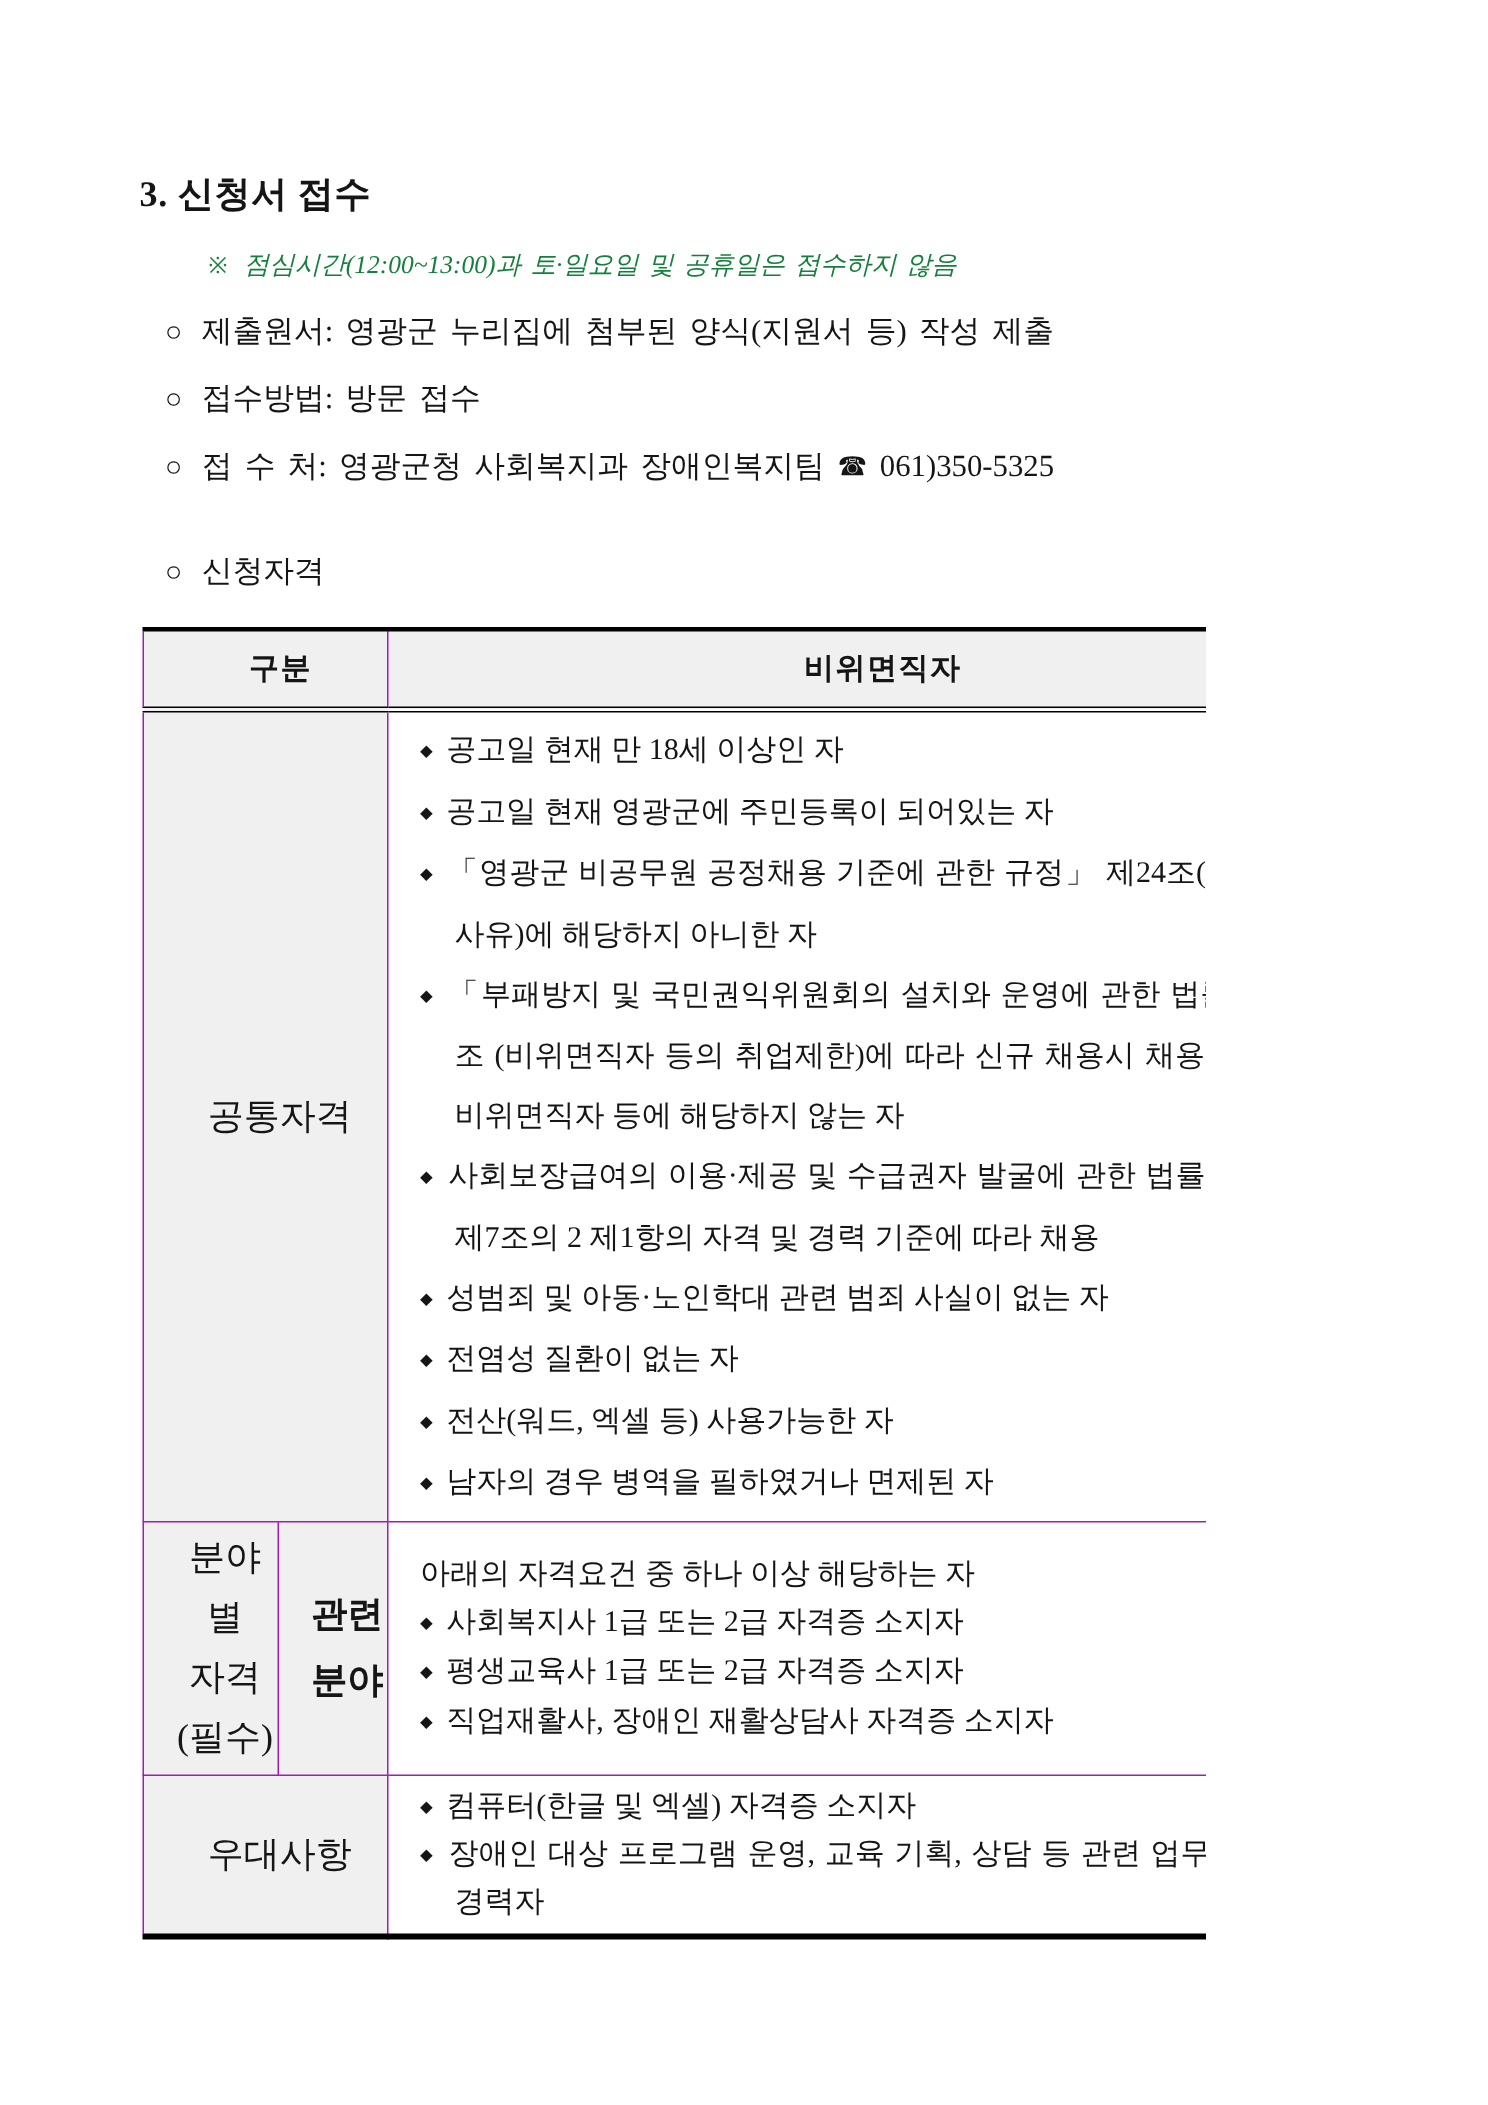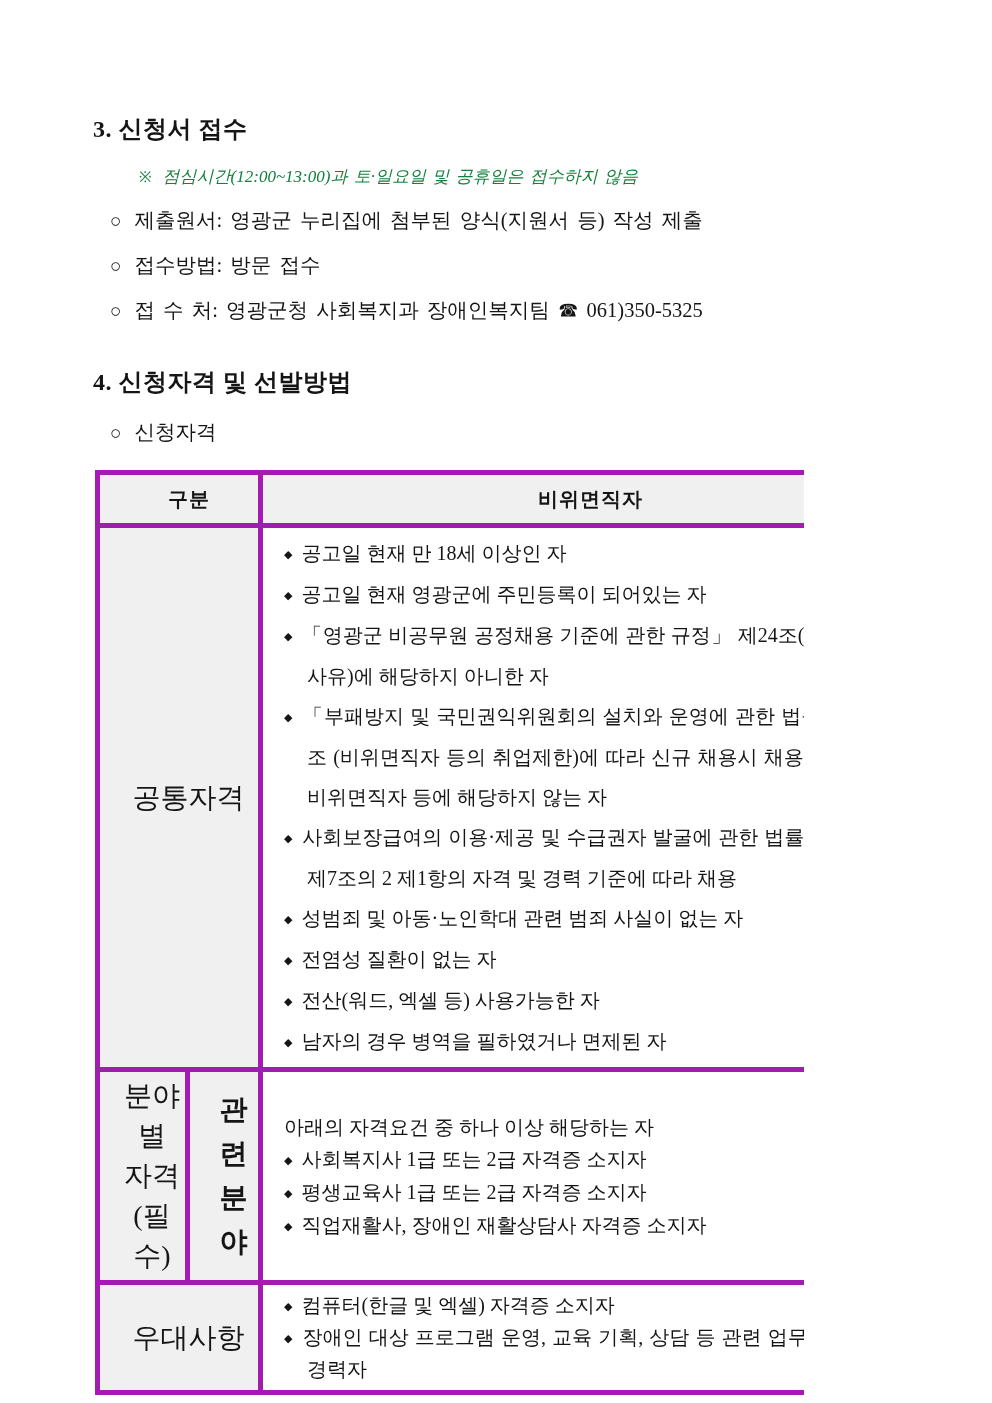--- a/index.html
+++ b/index.html
@@ -52,38 +52,38 @@
 
   table.qual {
     border-collapse: collapse;
     table-layout: fixed;
     width: 803px;
     margin: 24px 0 0 2px;
     border-top: 3px solid #000;
     border-bottom: 4px solid #000;
   }
   table.qual th, table.qual td {
-    border: 5px solid #a21caf;
+    border: 1px solid #a21caf;
     padding-left: 21px;
   }
   table.qual thead th {
     background: #f0f0f0;
     font-size: 20px;
     font-weight: bold;
     letter-spacing: 1px;
     text-align: center;
     vertical-align: middle;
     height: 53px;
     border-bottom: 4px double #000;
   }
   td.lbl {
     background: #f0f0f0;
     text-align: center;
     vertical-align: middle;
-    font-size: 28px;
+    font-size: 24px;
     padding: 4px 2px;
   }
   td.lbl .lline { line-height: 40px; }
   td.lbl-bold { font-weight: bold; }
   td.lbl-bold .lline { line-height: 44px; }
   td.body {
     background: #ffffff;
     font-size: 20px;
     vertical-align: middle;
     padding: 5px 8px 5px 16px;
@@ -124,21 +124,20 @@
       <div class="o-item">
         <span class="marker">○</span><span>접수방법: 방문 접수</span>
       </div>
 
       <div class="o-item">
         <span class="marker">○</span><span>접 수 처: 영광군청 사회복지과 장애인복지팀 ☎ 061)350-5325</span>
       </div>
     </div>
 
     <div class="sec4">
-      <h2 class="sec-title">4. 신청자격 및 선발방법</h2>
 
       <div class="o-item sub-item">
         <span class="marker">○</span><span>신청자격</span>
       </div>
 
       <table class="qual">
         <colgroup>
           <col style="width:90px">
           <col style="width:73px">
           <col style="width:640px">

